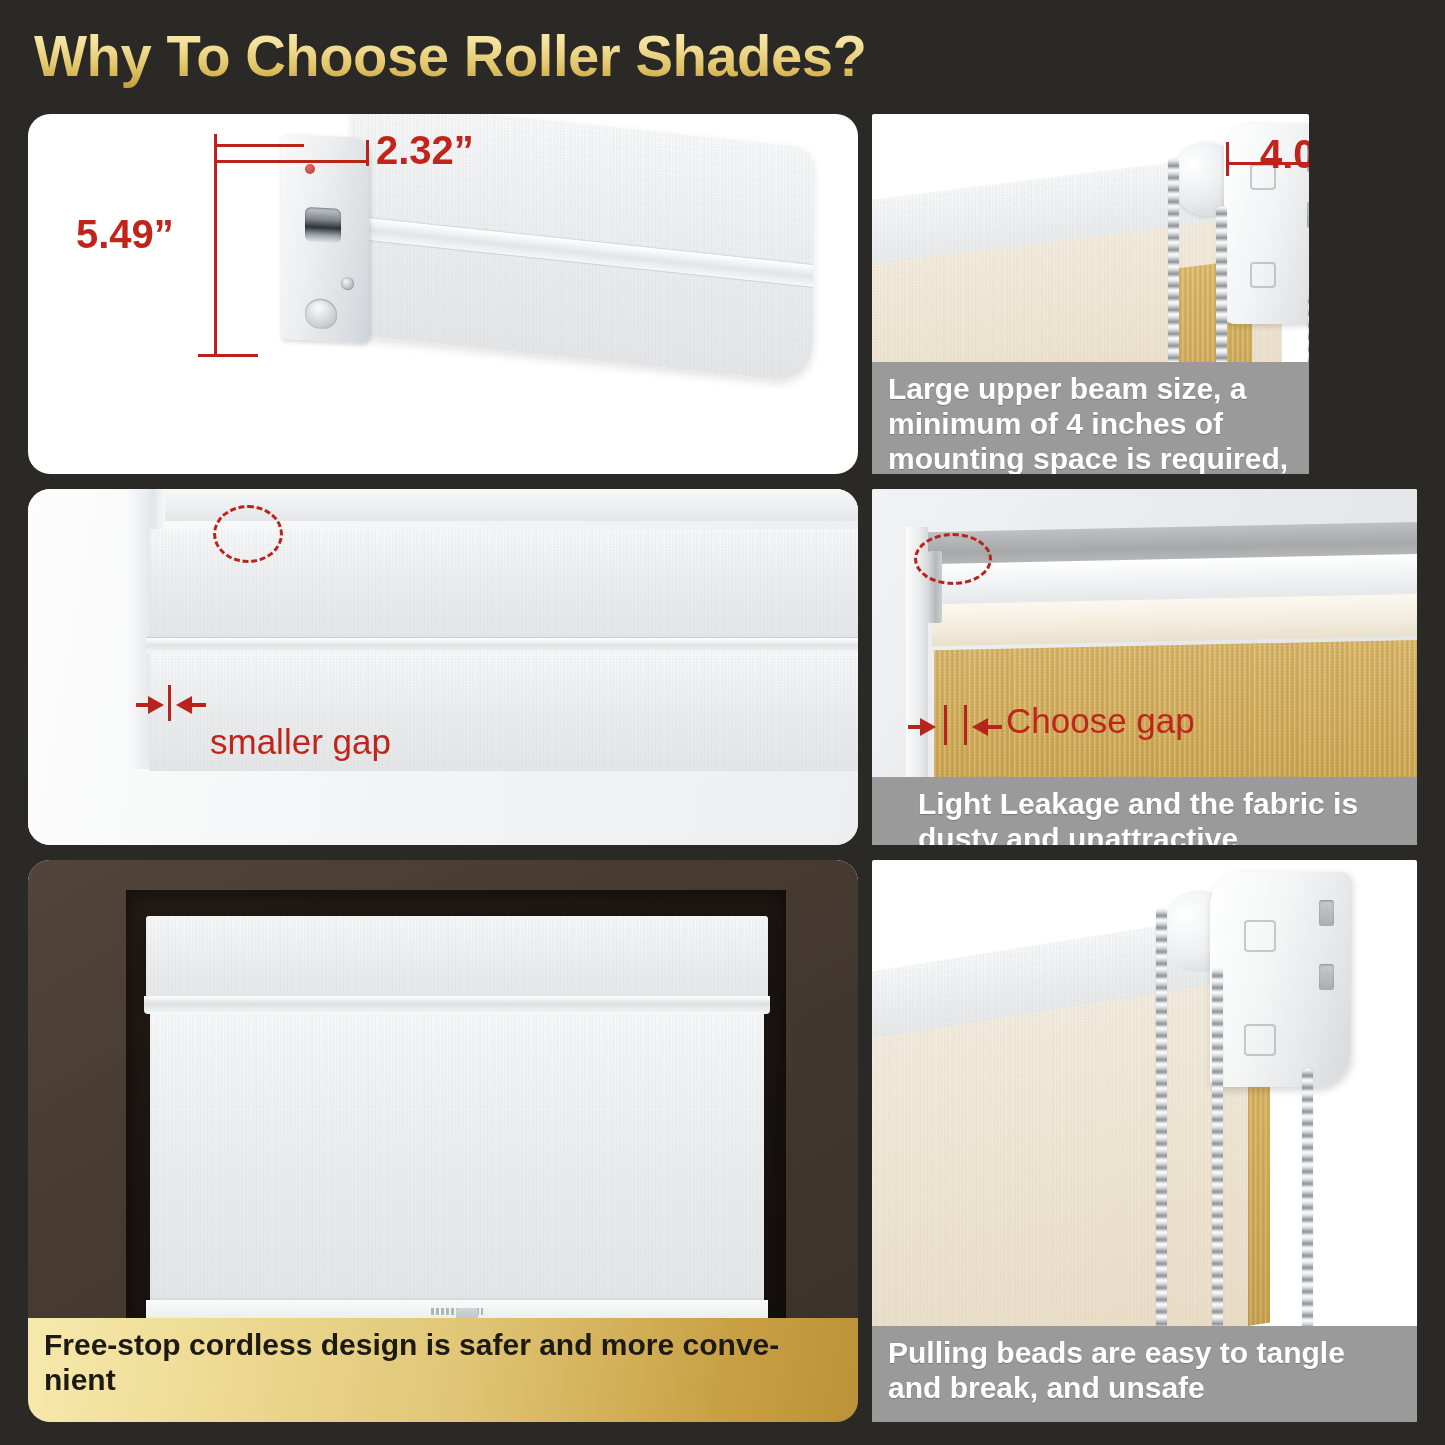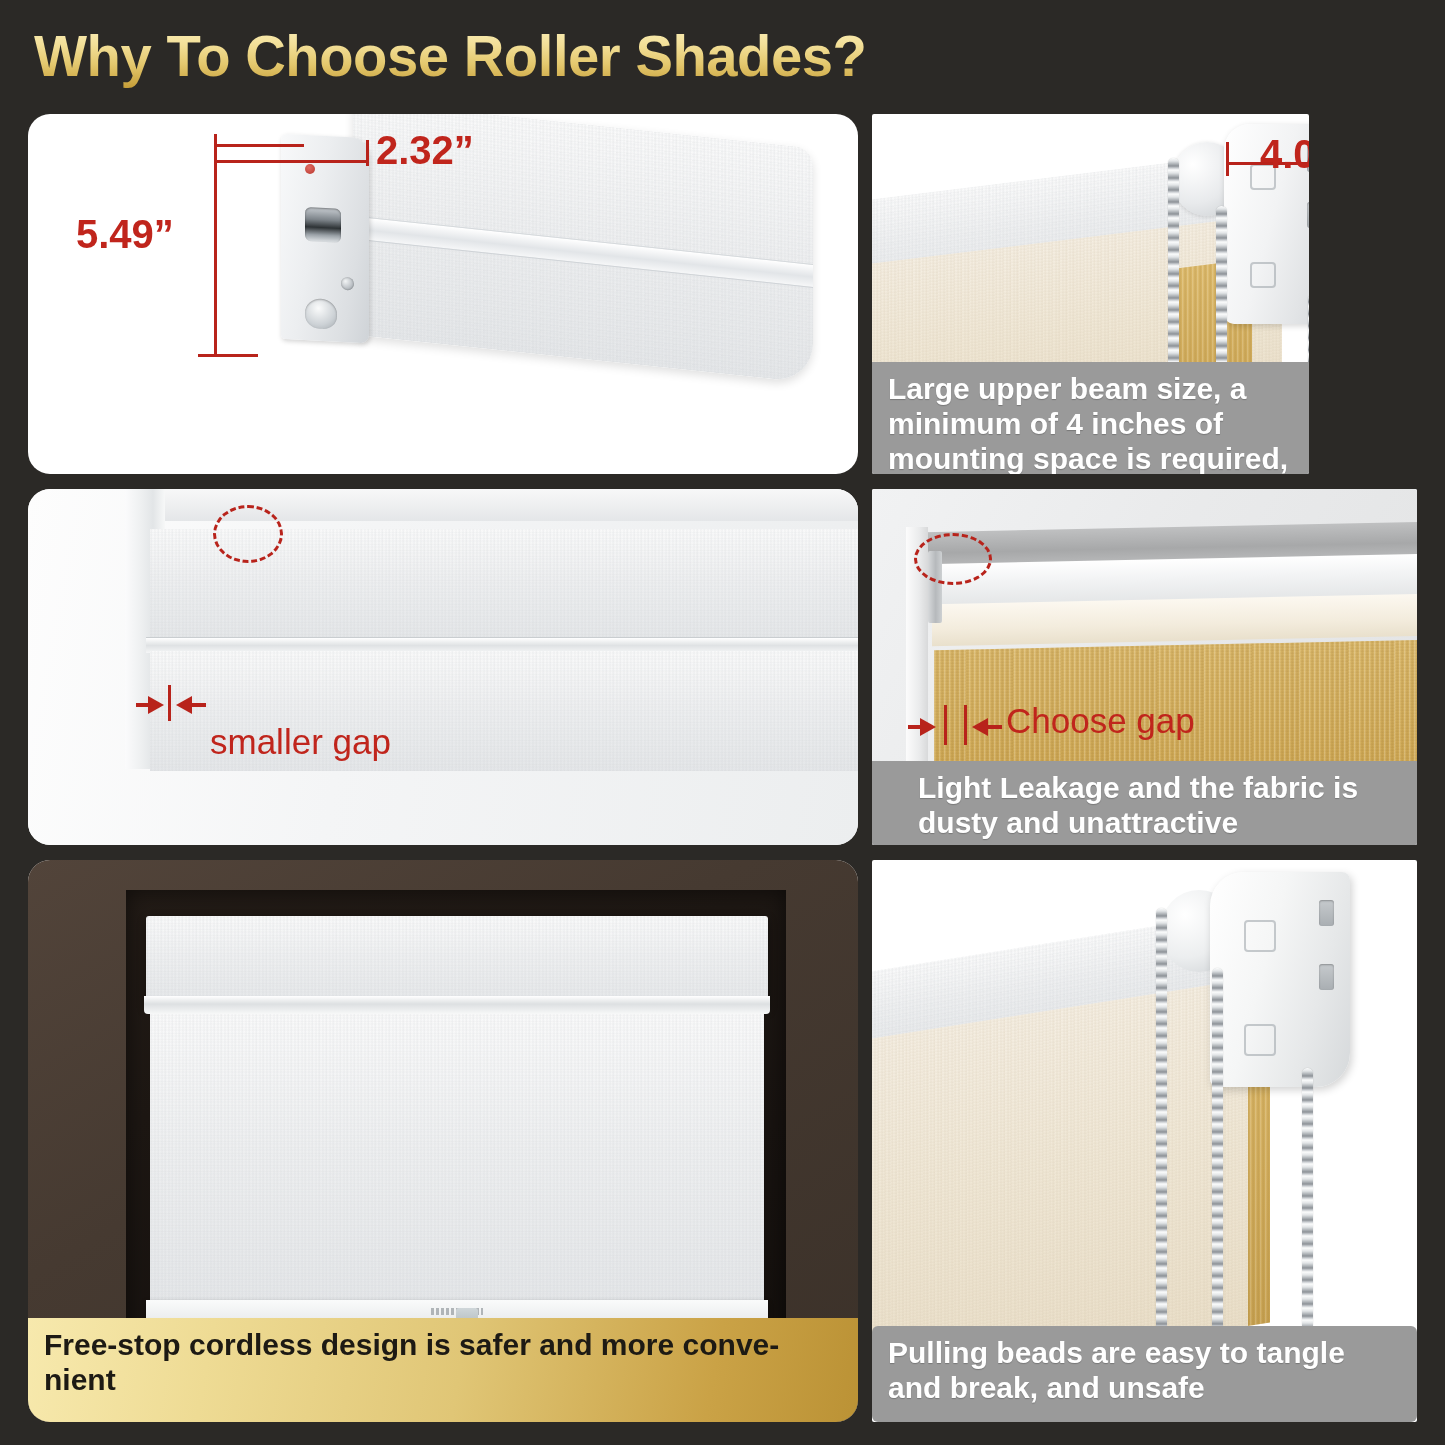--- a/index.html
+++ b/index.html
@@ -80,23 +80,23 @@
     border-radius: 0 0 20px 20px;
   }
   .caption.bad {
     background: #9a9a9a;
     color: #ffffff;
     text-shadow: 0 1px 1px rgba(0,0,0,.22);
   }
   .cap-r1l { font-size: 30px; height: 104px; }
   .cap-r1r { font-size: 30px; height: 112px; }
   .cap-r2l { font-size: 30px; height: 104px; }
-  .cap-r2r { font-size: 30px; height: 84px; padding-left: 46px; }
+  .cap-r2r { font-size: 30px; height: 68px; padding-left: 46px; }
   .cap-r3l { font-size: 30px; height: 104px; }
-  .cap-r3r { font-size: 30px; height: 96px; border-radius: 6px; }
+  .cap-r3r { font-size: 30px; height: 96px; }
 
   
 
   
   .fabric-white {
     background:
       repeating-linear-gradient(90deg,
         rgba(255,255,255,0) 0px, rgba(204,207,210,.30) 1px, rgba(255,255,255,0) 3px,
         rgba(188,192,196,.16) 5px, rgba(255,255,255,0) 7px),
       repeating-linear-gradient(0deg,

